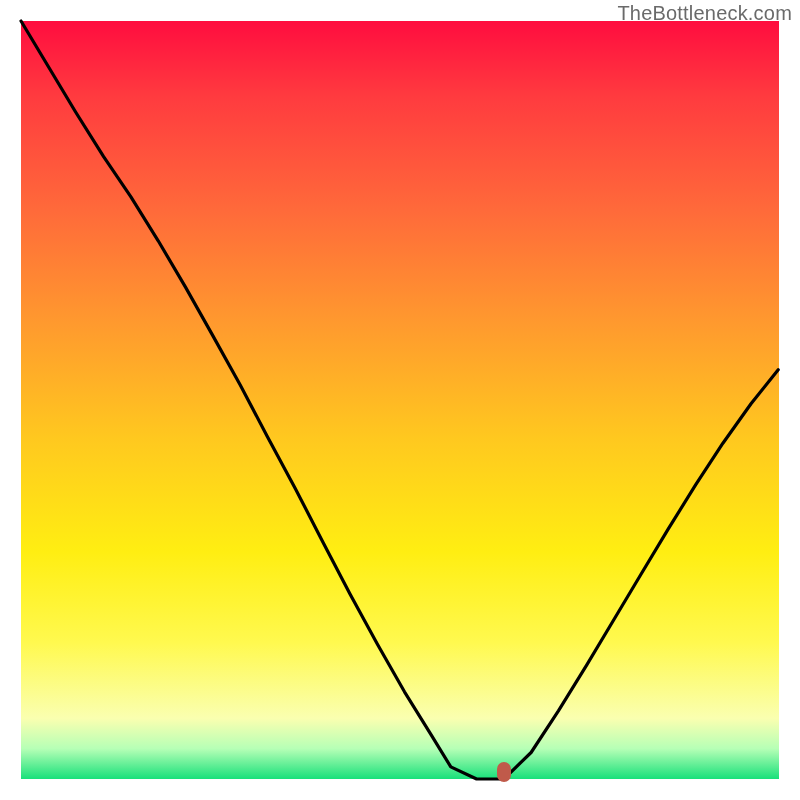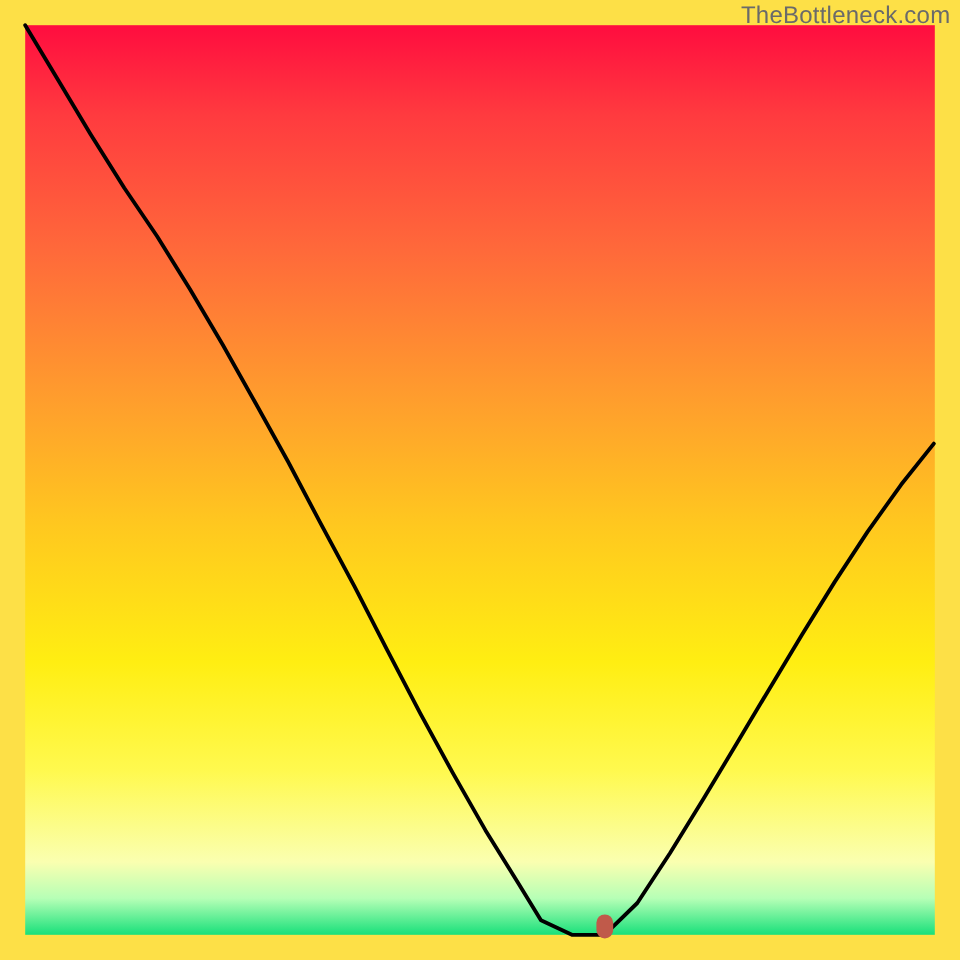--- a/index.html
+++ b/index.html
@@ -10,21 +10,21 @@
     background: #000;
     overflow: hidden;
     font-family: Arial, Helvetica, sans-serif;
   }
   .frame {
     position: absolute;
     left: 0;
     top: 0;
     width: 800px;
     height: 800px;
-    background: #fde047;
+    background: #ffffff;
   }
   .plot {
     position: absolute;
     left: 21px;
     top: 21px;
     width: 758px;
     height: 758px;
     
     background: linear-gradient(
       to bottom,

